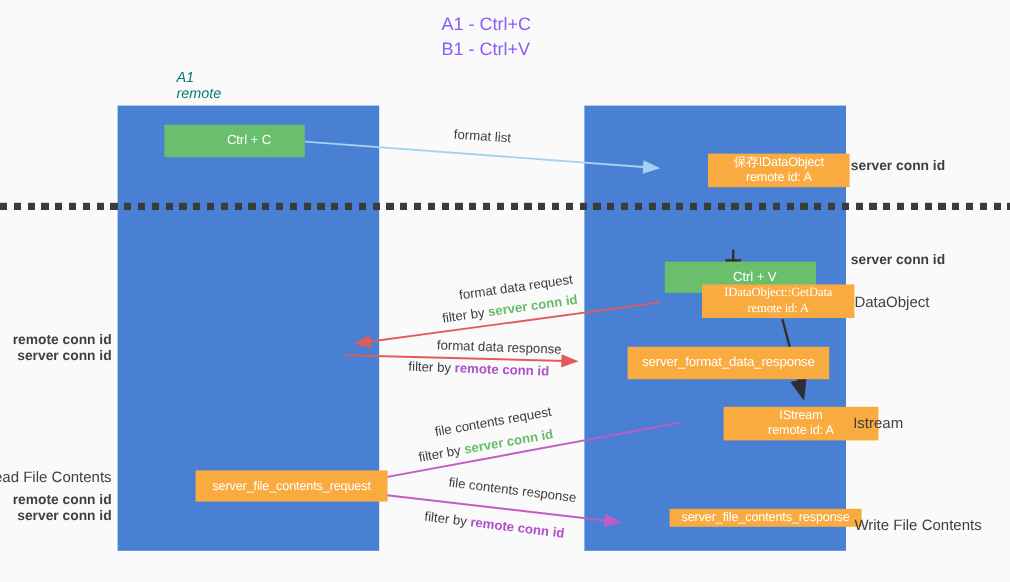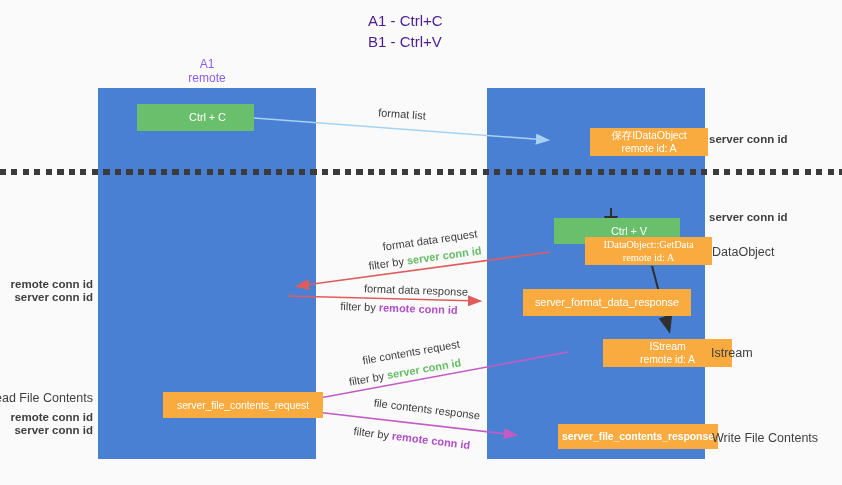--- a/index.html
+++ b/index.html
@@ -6,25 +6,25 @@
   body { background: #e8e8e8; font-family: "Liberation Sans", sans-serif; }
   .canvas {
     position: relative;
     width: 842px; height: 485px;
     background: var(--background);
     overflow: hidden;
     font-family: "Liberation Sans", sans-serif;
   }
   .title {
     position: absolute; left: 368px; top: 10px;
-    font-size: 15px; line-height: 21px; color: #4c1d95;
+    font-size: 15px; line-height: 21px; color: #8b5cf6;
   }
   .lane-header {
-    position: absolute; width: 120px; text-align: center;
-    font-size: 12px; line-height: 14px; color: #8b5cf6;
+    position: absolute; width: 120px; 
+    font-size: 12px; line-height: 14px; color: #0f766e; font-style: italic;
   }
   .lane {
     position: absolute; top: 88px; height: 371px; width: 218px;
     background: var(--lane-blue);
   }
   .lane-left  { left: 98px; }
   .lane-right { left: 487px; }
   .dotted-line {
     position: absolute; left: 0; top: 169px; width: 842px; height: 6px;
     background: repeating-linear-gradient(to right, var(--dash) 0px, var(--dash) 6px, transparent 6px, transparent 11.5px);
@@ -128,21 +128,21 @@
 
   <div class="node orange" style="left:568px; top:339px; width:129px; height:28px; font-size:10.5px;">
     <div>IStream</div>
     <div>remote id: A</div>
   </div>
 
   <div class="node orange" style="left:128px; top:392px; width:160px; height:26px; font-size:10.5px;">
     <div>server_file_contents_request</div>
   </div>
 
-  <div class="node orange" style="left:523px; top:424px; width:160px; height:25px; font-size:10.5px;font-weight:bold;">
+  <div class="node orange" style="left:523px; top:424px; width:160px; height:15px; font-size:10.5px;">
     <div>server_file_contents_response</div>
   </div>
 
   <div class="arrow-label" style="left:402px; top:114px; transform:translate(-50%,-50%) rotate(4deg);">format list</div>
 
   <div class="arrow-label" style="left:430px; top:240px; transform:translate(-50%,-50%) rotate(-8deg);">format data request</div>
   <div class="arrow-label" style="left:425px; top:258px; transform:translate(-50%,-50%) rotate(-8deg);"><span>filter by </span><span class="key-green">server conn id</span></div>
 
   <div class="arrow-label" style="left:416px; top:290px; transform:translate(-50%,-50%) rotate(2deg);">format data response</div>
   <div class="arrow-label" style="left:399px; top:308px; transform:translate(-50%,-50%) rotate(2deg);"><span>filter by </span><span class="key-purple">remote conn id</span></div>

